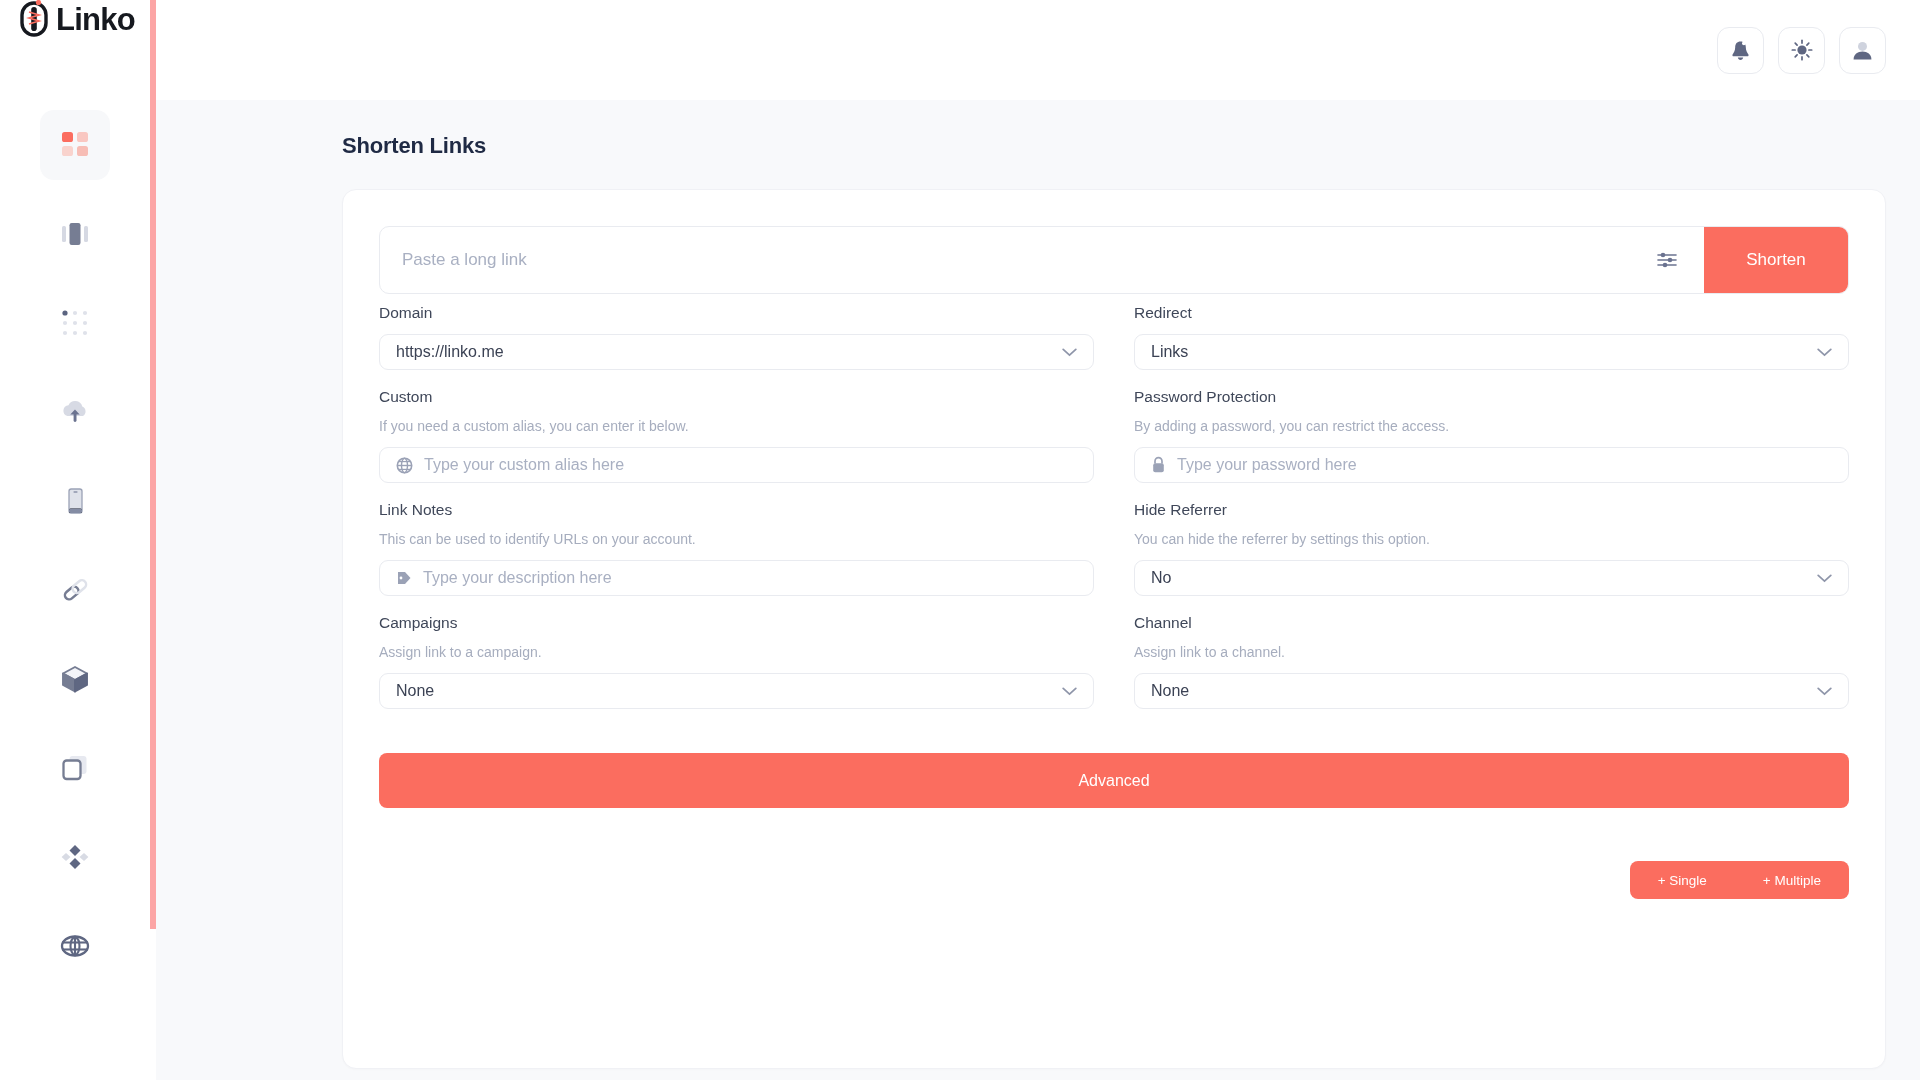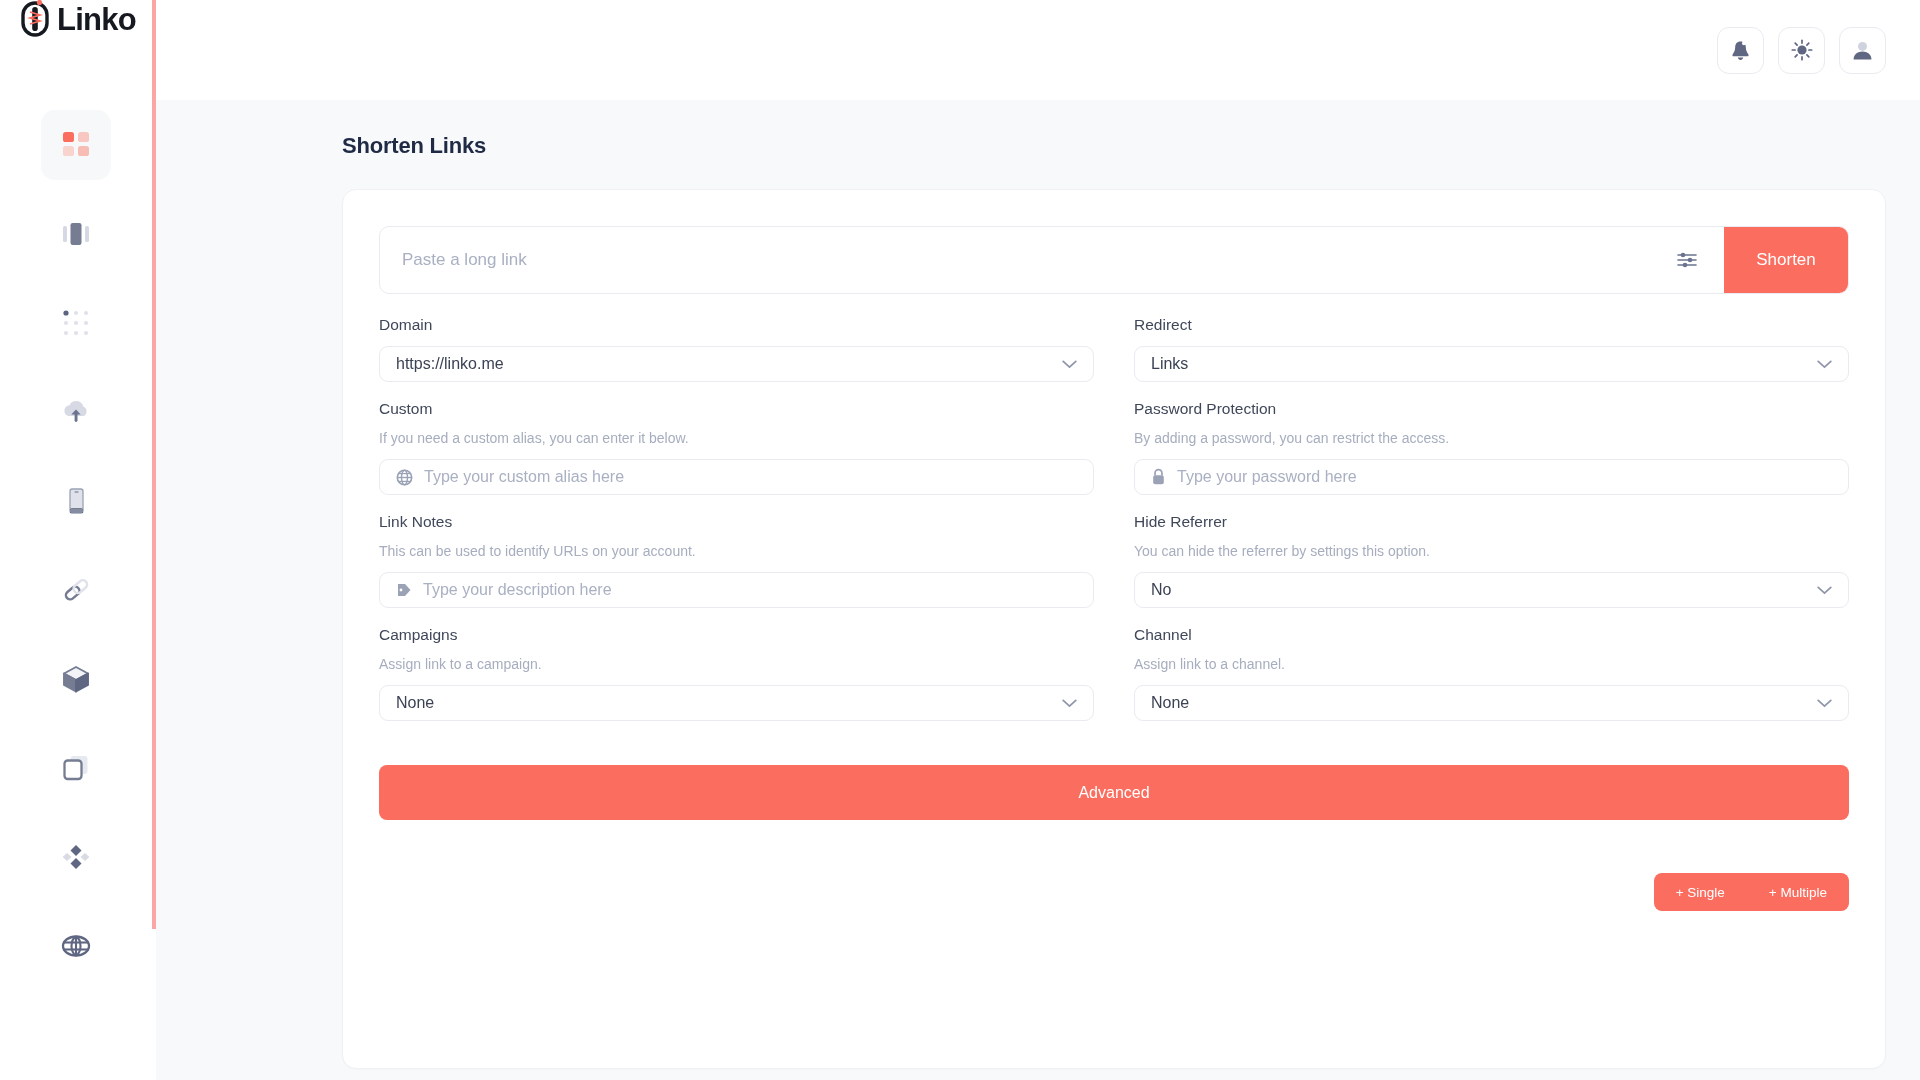--- a/index.html
+++ b/index.html
@@ -10,21 +10,21 @@
     overflow: hidden;
   }
 
   
   #app { position: relative; width: 1920px; height: 1080px; display: flex; }
 
   
   #sidebar {
     width: 156px; height: 929px;
     background: #ffffff;
-    border-right: 4px solid #fca5a5;
+    border-right: 6px solid #fca5a5;
     display: flex; flex-direction: column; align-items: center;
     flex: 0 0 156px;
     z-index: 5;
   }
   #logo-area {
     height: 100px; width: 100%;
     display: flex; align-items: center; justify-content: center;
     padding-left: 4px;
   }
   #logo {
@@ -79,36 +79,36 @@
     border: 1px solid #f0f1f5;
     padding: 36px 36px 0 36px;
     height: 880px;
     box-shadow: 0 1px 2px rgba(20,25,40,0.02);
   }
 
   
   #link-row {
     height: 68px; border: 1px solid #e9ebf0; border-radius: 10px;
     display: flex; align-items: flex-end; overflow: hidden;
-    margin-bottom: 22px;
+    margin-bottom: 10px;
   }
   #link-input {
     flex: 1 1 auto; height: 100%; border: 0; outline: 0;
     padding: 0 22px; font-size: 17px; color: #3b4254;
     font-family: "Liberation Sans", sans-serif;
     background: transparent;
   }
   #link-input::placeholder { color: #a9b0c2; }
   #filter-btn {
     width: 74px; height: 100%; background: #ffffff;
     display: flex; align-items: center; justify-content: center;
     cursor: pointer; border: 0;
   }
   #shorten-btn {
-    width: 124px; height: 100%;
+    width: 144px; height: 100%;
     background: #fb6d5f; color: #ffffff;
     font-size: 17px; border: 0; cursor: pointer;
     font-family: "Liberation Sans", sans-serif;
     display: flex; align-items: center; justify-content: center;
   }
 
   
   .grid { display: grid; grid-template-columns: 1fr 1fr; column-gap: 40px; }
   .field { margin-bottom: 22px; }
   .field-label {
@@ -149,21 +149,21 @@
   #bottom-actions {
     margin-top: 53px;
     display: flex; justify-content: flex-end;
   }
   #add-group {
     height: 38px; border-radius: 8px; background: #fb6d5f;
     display: flex; align-items: stretch; overflow: hidden;
   }
   #add-group button {
     background: transparent; border: 0; color: #ffffff;
-    font-size: 13.5px; cursor: pointer; padding: 0 22px;
+    font-size: 13.5px; cursor: pointer; padding: 0 28px;
     font-family: "Liberation Sans", sans-serif;
     text-align: right;
   }
 </style>
 </head>
 <body>
 
 <div id="app">
 
   <aside id="sidebar">

